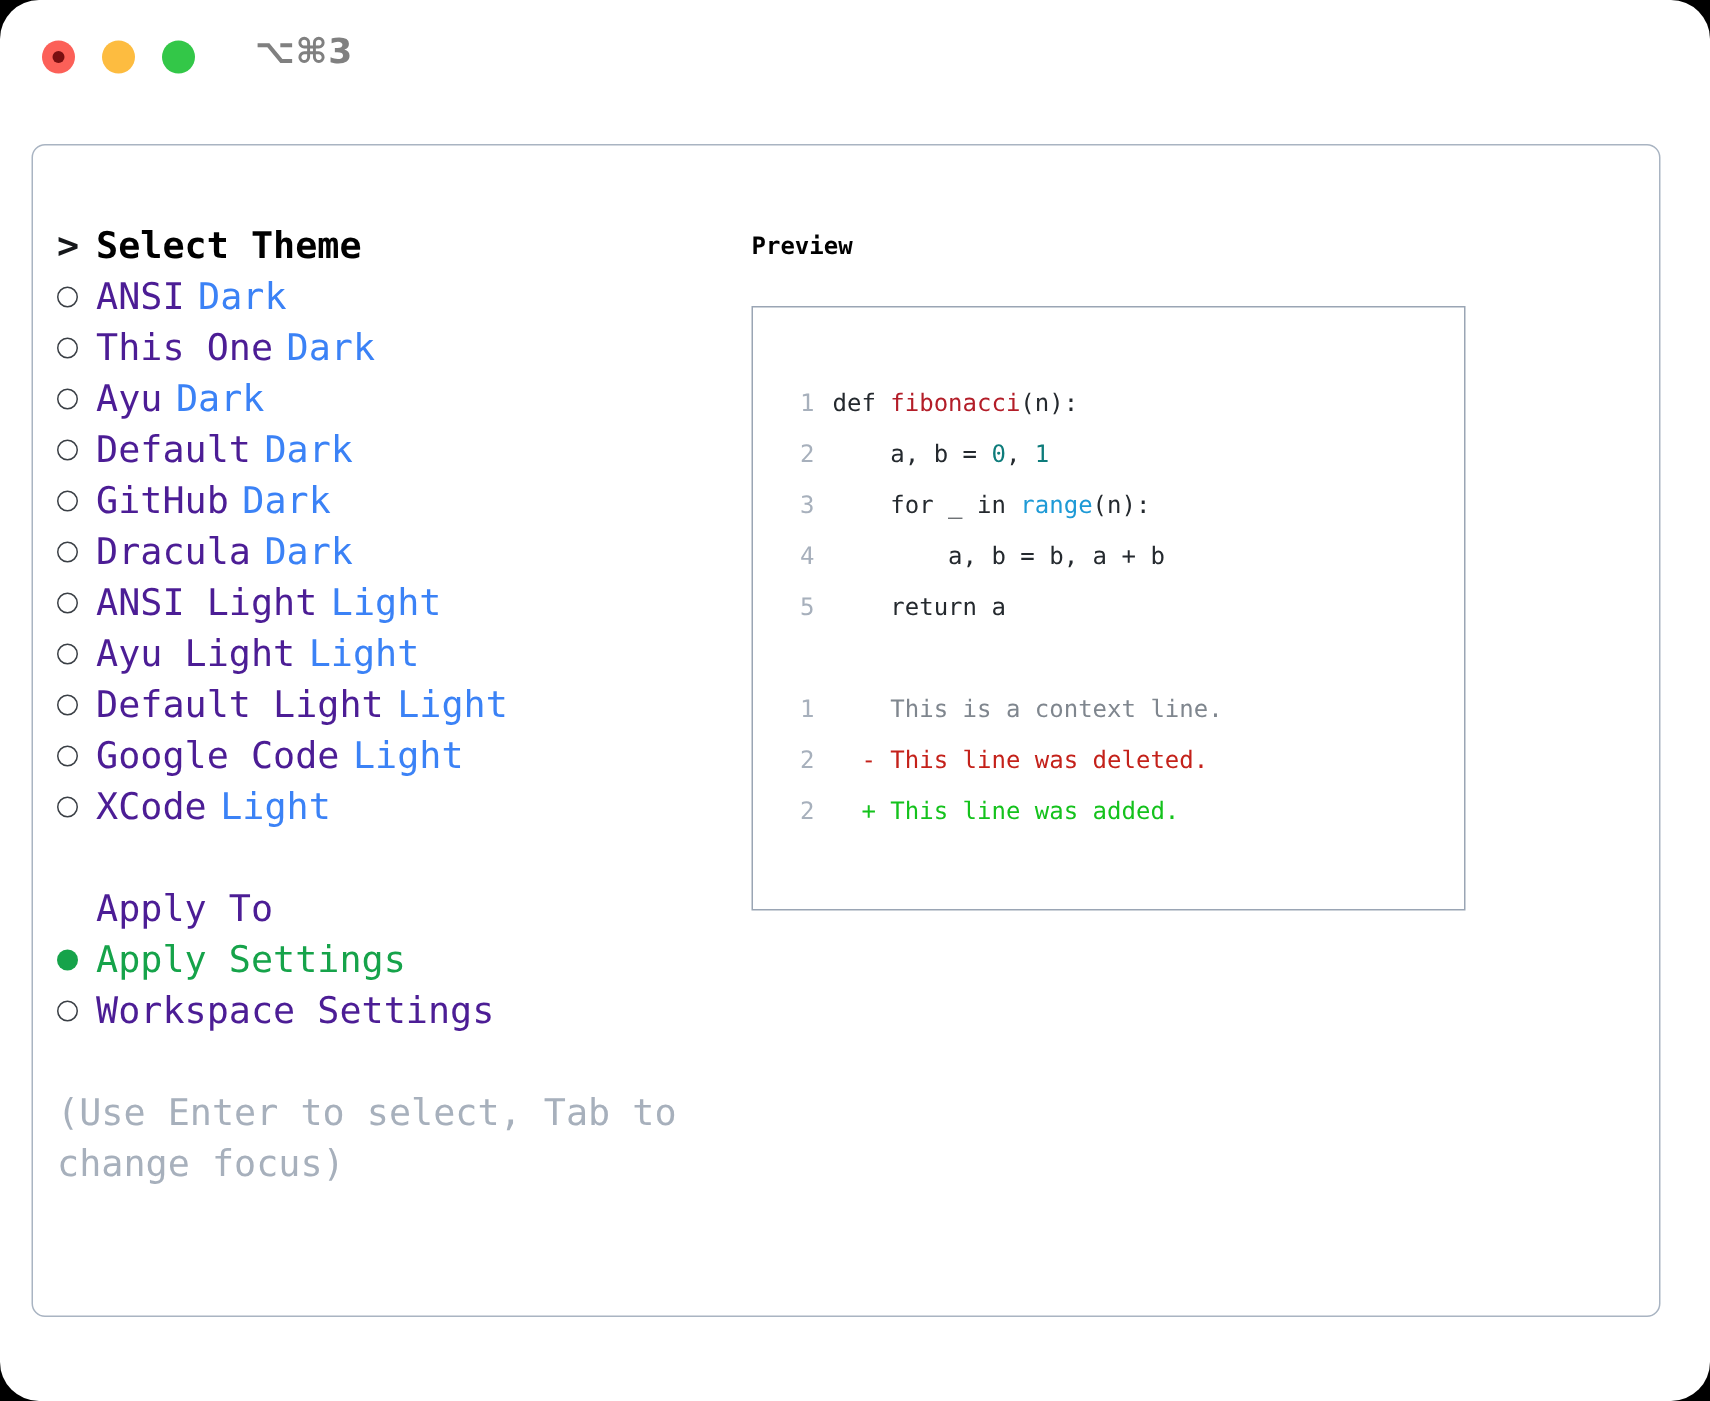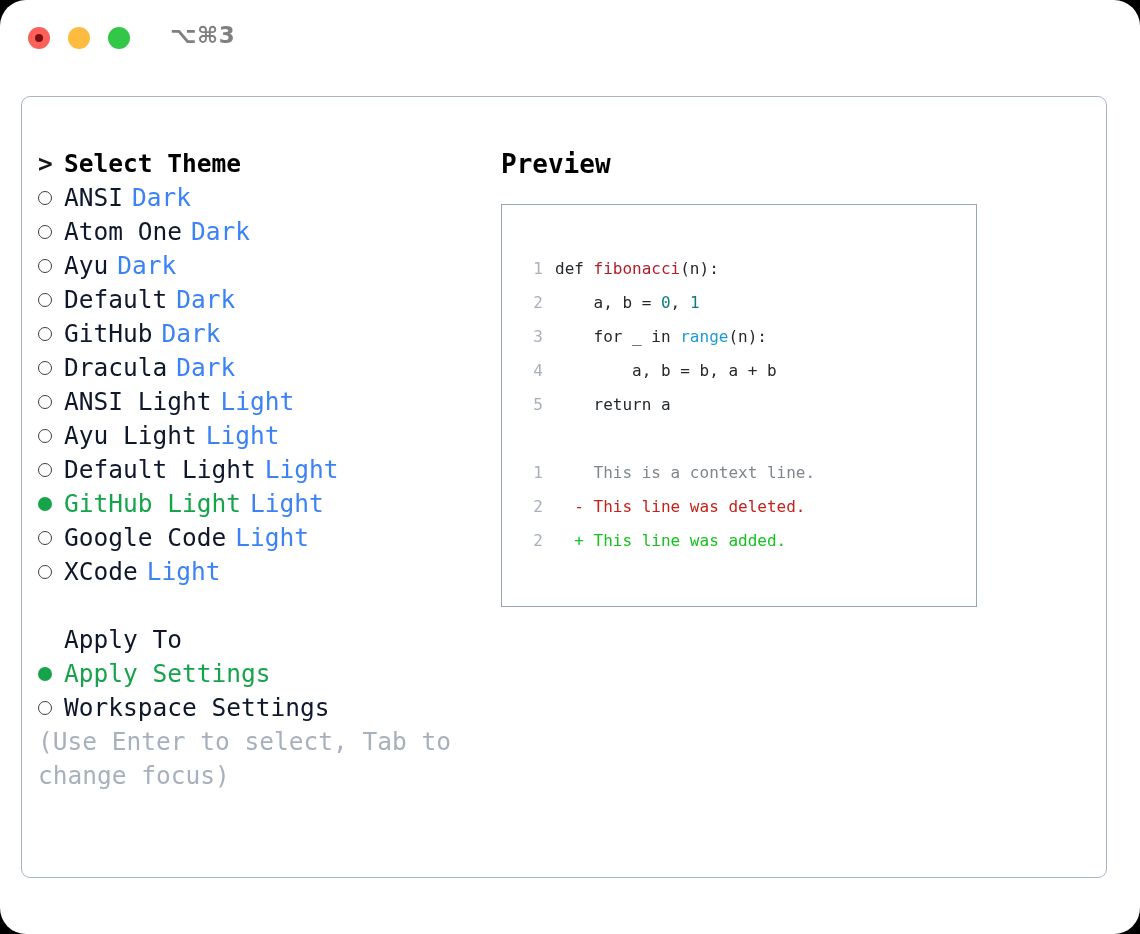--- a/index.html
+++ b/index.html
@@ -113,21 +113,21 @@
   }
   .radio-dot.off {
     border: 1.7px solid #3a3f45;
     background: transparent;
   }
   .radio-dot.on {
     border: none;
     background: #16a34a;
   }
 
-  .row-label { color: #0f172a; }
+  .row-label { color: #4c1d95; }
   .row.selected .row-label { color: #16a34a; }
   .row.header .row-label { font-weight: bold; color: #000000; }
   .row-suffix { color: #3b82f6; margin-left: 9px; }
 
   #section-gap { height: 34px; }
 
   #hint {
     position: absolute;
     left: 16px;
     top: 628px;
@@ -138,21 +138,21 @@
   }
 
   
   #right-col {
     position: absolute;
     left: 479px;
     top: 50px;
     width: 490px;
   }
   #preview-title {
-    font-size: 26px;
+    font-size: 16px;
     font-weight: bold;
     color: #000000;
     line-height: 34px;
   }
   #preview-box {
     position: absolute;
     left: 0;
     top: 57px;
     width: 476px;
     height: 403px;
@@ -200,29 +200,28 @@
   <div id="panel">
 
     <div id="left-col">
 
       <div class="row header">
         <span class="marker caret">&gt;</span><span class="row-label">Select Theme</span>
       </div>
 
       <div id="theme-rows">
           <div class="row"><span class="marker"><span class="radio-dot off"></span></span><span class="row-label">ANSI</span><span class="row-suffix">Dark</span></div>
-          <div class="row"><span class="marker"><span class="radio-dot off"></span></span><span class="row-label">Atom One</span><span class="row-suffix">Dark</span></div>
+          <div class="row"><span class="marker"><span class="radio-dot off"></span></span><span class="row-label">This One</span><span class="row-suffix">Dark</span></div>
           <div class="row"><span class="marker"><span class="radio-dot off"></span></span><span class="row-label">Ayu</span><span class="row-suffix">Dark</span></div>
           <div class="row"><span class="marker"><span class="radio-dot off"></span></span><span class="row-label">Default</span><span class="row-suffix">Dark</span></div>
           <div class="row"><span class="marker"><span class="radio-dot off"></span></span><span class="row-label">GitHub</span><span class="row-suffix">Dark</span></div>
           <div class="row"><span class="marker"><span class="radio-dot off"></span></span><span class="row-label">Dracula</span><span class="row-suffix">Dark</span></div>
           <div class="row"><span class="marker"><span class="radio-dot off"></span></span><span class="row-label">ANSI Light</span><span class="row-suffix">Light</span></div>
           <div class="row"><span class="marker"><span class="radio-dot off"></span></span><span class="row-label">Ayu Light</span><span class="row-suffix">Light</span></div>
           <div class="row"><span class="marker"><span class="radio-dot off"></span></span><span class="row-label">Default Light</span><span class="row-suffix">Light</span></div>
-          <div class="row selected"><span class="marker"><span class="radio-dot on"></span></span><span class="row-label">GitHub Light</span><span class="row-suffix">Light</span></div>
           <div class="row"><span class="marker"><span class="radio-dot off"></span></span><span class="row-label">Google Code</span><span class="row-suffix">Light</span></div>
           <div class="row"><span class="marker"><span class="radio-dot off"></span></span><span class="row-label">XCode</span><span class="row-suffix">Light</span></div>
         </div>
 
       <div id="section-gap"></div>
 
       <div class="row">
         <span class="marker blank">○</span><span class="row-label">Apply To</span>
       </div>
 

